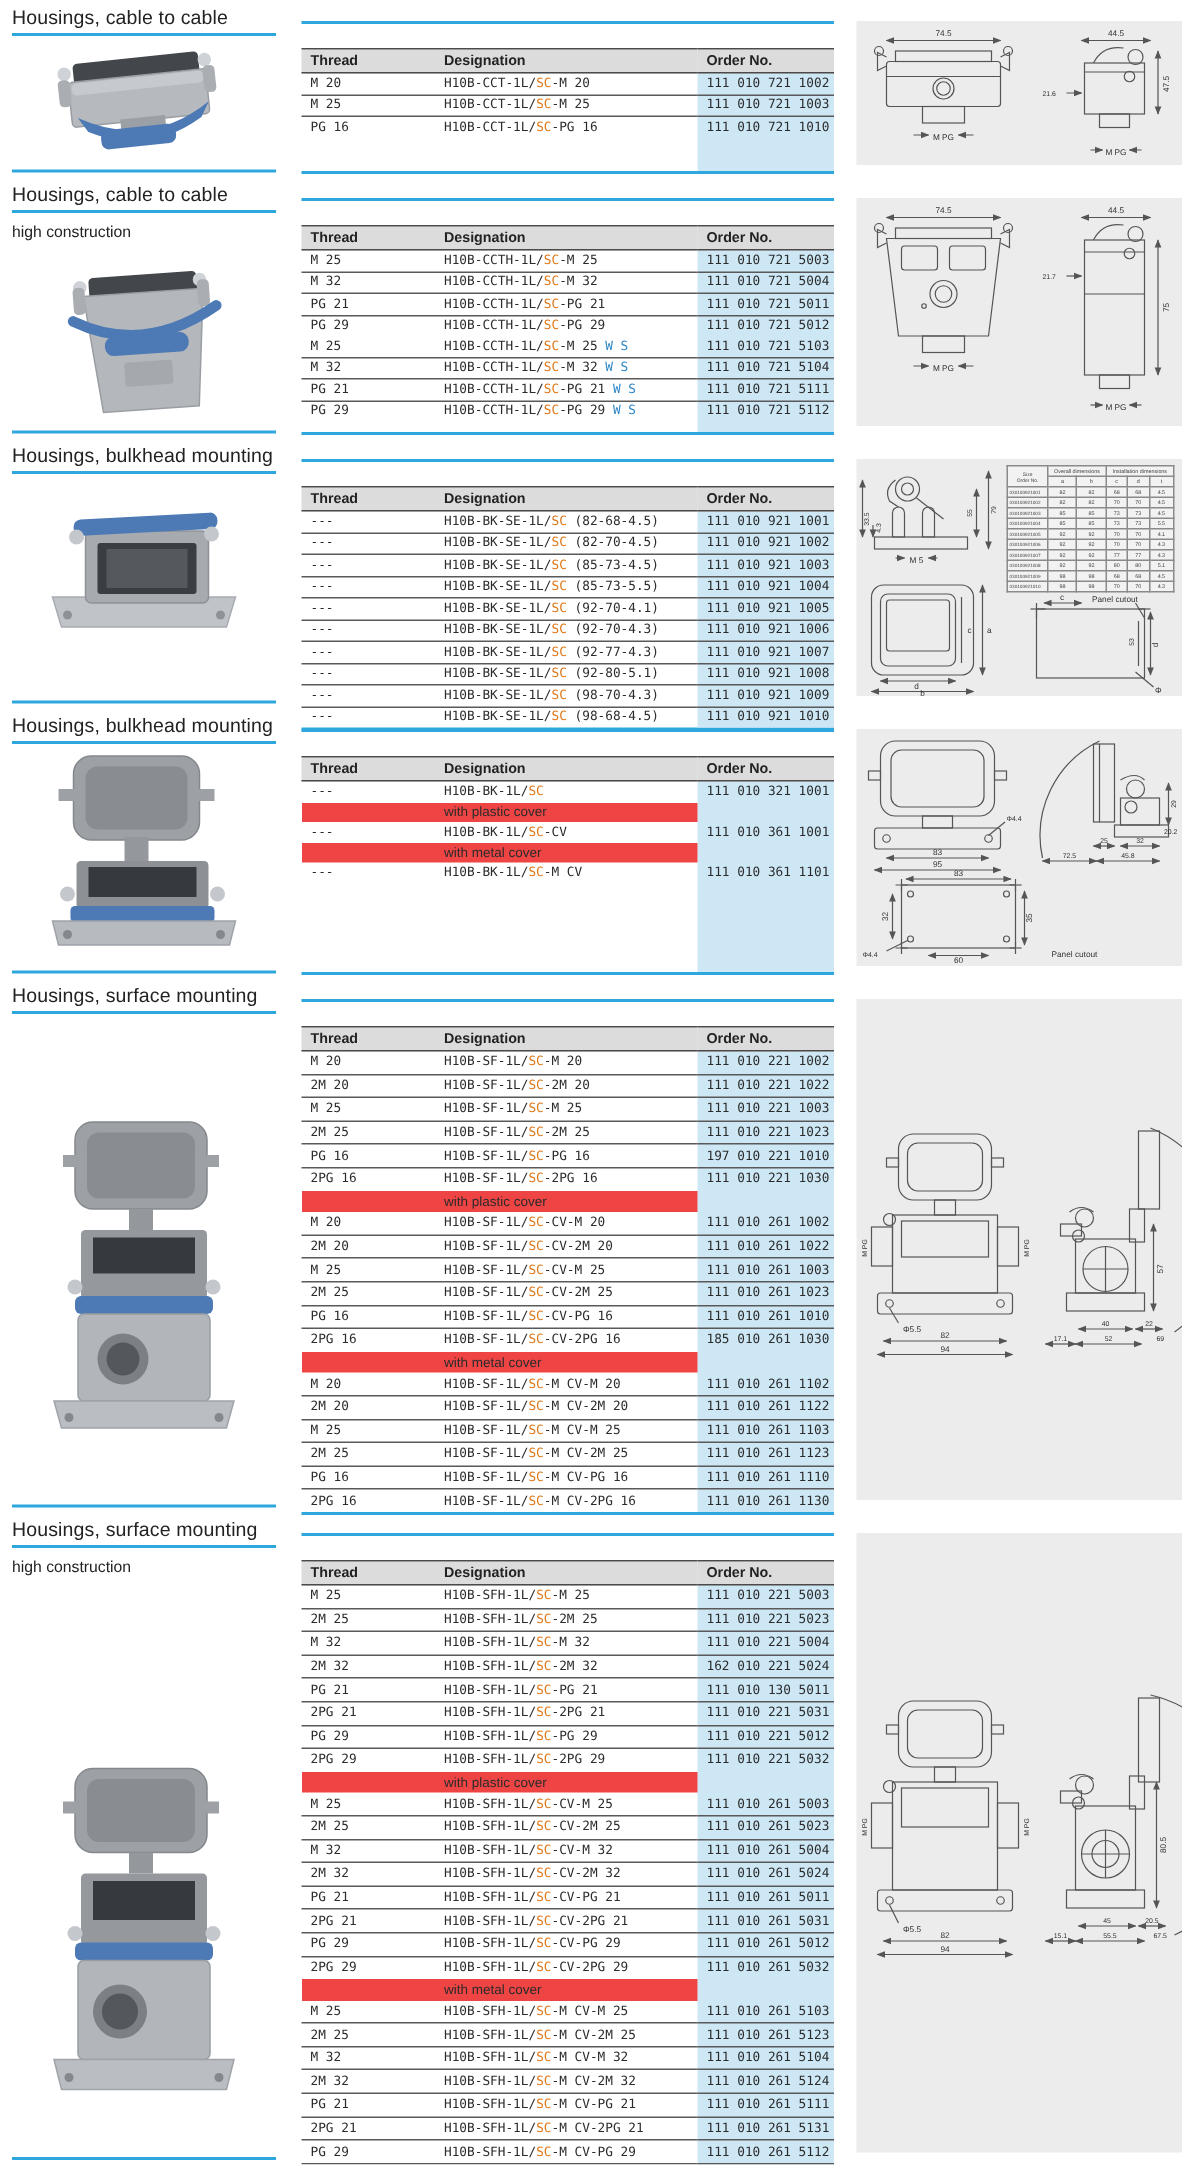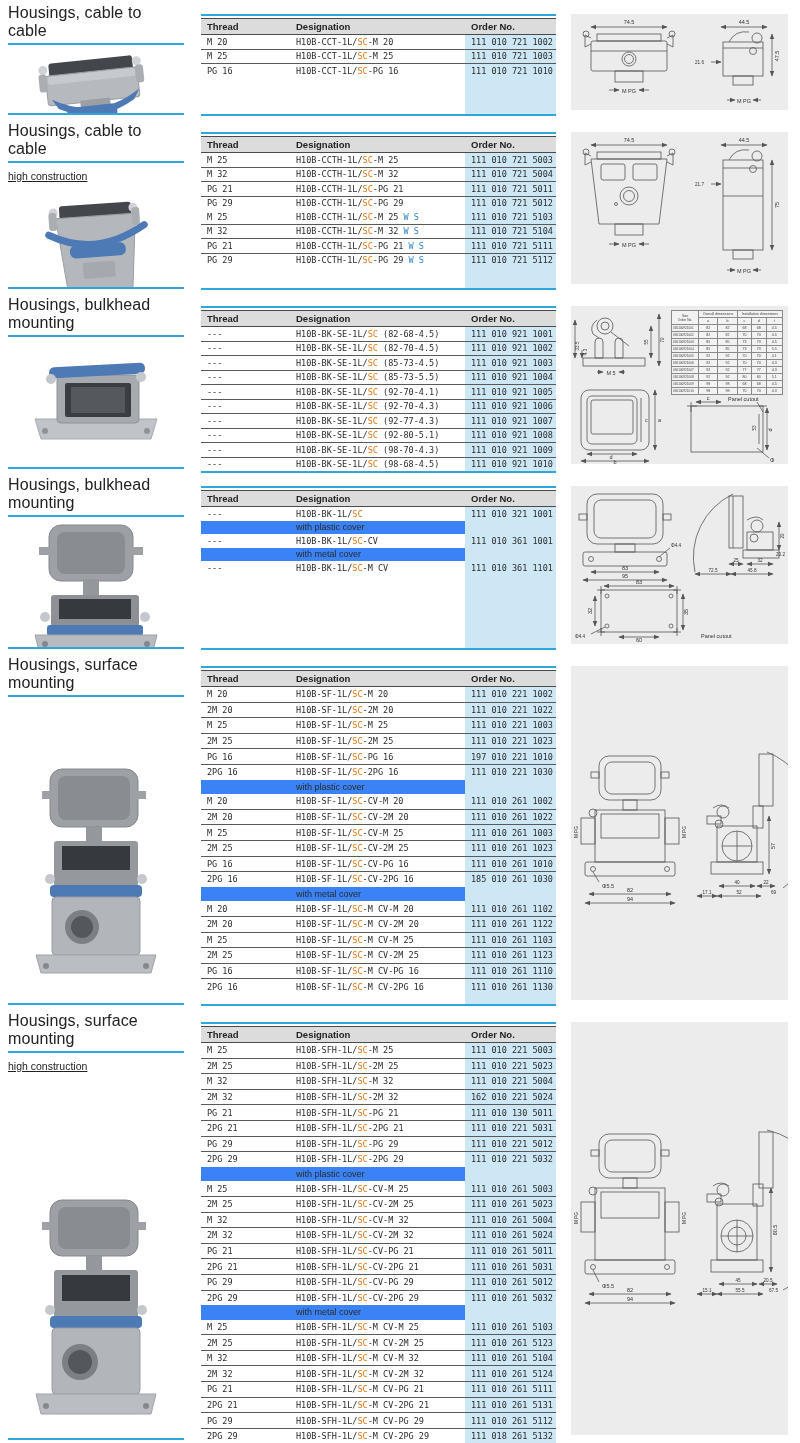--- a/index.html
+++ b/index.html
@@ -1,36 +1,36 @@
 <!DOCTYPE html>
 <html><head>
 <meta charset="utf-8">
 <style>
   html,body{margin:0;padding:0;background:#fff;}
   body{width:800px;height:1443px;overflow:hidden;font-family:"Liberation Sans",sans-serif;color:#333;}
   .section{display:flex;box-sizing:border-box;}
   .s1{height:118px}.s2{height:174px}.s3{height:180px}.s4{height:180px}.s5{height:356px}.s6{height:435px}
   .left{width:184px;box-sizing:border-box;padding:4px 0 3px 8px;display:flex;flex-direction:column;}
-  .title{font-size:16px;color:#222;letter-spacing:.1px}
+  .title{font-size:13px;color:#222;letter-spacing:.1px}
   .rule{height:2px;background:#2ea7de;margin-top:3px;}
-  .subtitle{font-size:10.5px;color:#222;margin-top:7px;text-decoration:underline;}
+  .subtitle{font-size:10.5px;color:#222;margin-top:7px;}
   .bottomrule{margin-top:auto;height:2.5px;background:#2ea7de;}
   .photo{align-self:center;}
   .ph1{margin-top:4px}.ph2{margin-top:14px}.ph3{margin-top:10px}.ph4{margin-top:4px}.ph5{margin-top:62px}.ph6{margin-top:120px}
   .tcol{width:355px;margin-left:17px;box-sizing:border-box;padding:14px 0 2px 0;display:flex;flex-direction:column;}
-  .tbl{position:relative;flex:1;border-top:2px solid #2ea7de;border-bottom:2.5px solid #2ea7de;padding-top:2px;box-sizing:border-box;}
+  .tbl{position:relative;flex:1;border-top:2px solid #2ea7de;border-bottom:2.5px solid #2ea7de;padding-top:16px;box-sizing:border-box;}
   .bluestrip{position:absolute;top:18px;right:0;bottom:0;width:91px;background:#cde7f5;}
   table.otab{position:relative;width:100%;border-collapse:collapse;table-layout:fixed;}
   table.otab th{font:9.5px "Liberation Sans",sans-serif;font-weight:bold;text-align:left;background:#dcdcdc;height:15px;color:#222;border-top:1px solid #4a4a4a;border-bottom:1px solid #4a4a4a;padding:0 0 0 6px;}
   table.otab td{font:8.5px "DejaVu Sans Mono",monospace;height:13.5px;padding:0 0 0 6px;white-space:nowrap;overflow:hidden;vertical-align:middle;color:#2b2b2b;}
   .tall table.otab td{height:14.6px;}
   tr.dr td{border-bottom:1px solid #595959;}
   tr.dr.nb td{border-bottom:none;}
   tr.sub td{border-bottom:1px solid #595959;font-family:"Liberation Sans",sans-serif;font-size:9px;}
-  tr.sub.bar td{border-bottom:none;background:#3b82f6;}
+  tr.sub.bar td{border-bottom:none;background:#ef4444;}
   tr.sub.bar td.ord{background:transparent;}
   .or{color:#e07818;}
   .bl{color:#2e86c8;}
   .panel{width:217px;margin-left:15px;margin-top:14px;background:#ececec;position:relative;}
   .pn1{height:96px}.pn2{height:152px}.pn3{height:158px}.pn4{height:158px}.pn5{height:334px}.pn6{height:413px}
   .draw{display:block}
   .draw .ln{stroke:#555;fill:none;stroke-width:0.8;}
   .draw .tx text{font:5.5px "Liberation Sans",sans-serif;fill:#333;stroke:none;}
   .draw .tx text.sm{font-size:4.6px;}
   #setbl{position:absolute;left:100px;top:4px;width:112px;border-collapse:collapse;background:#f2f2f2;}

